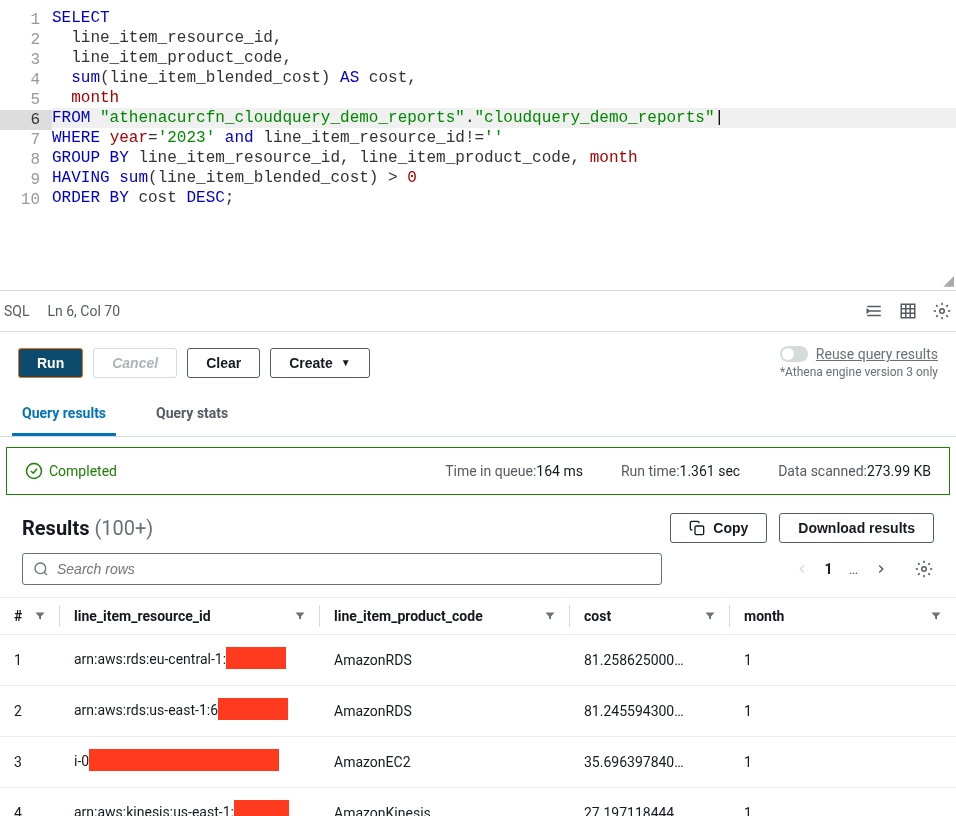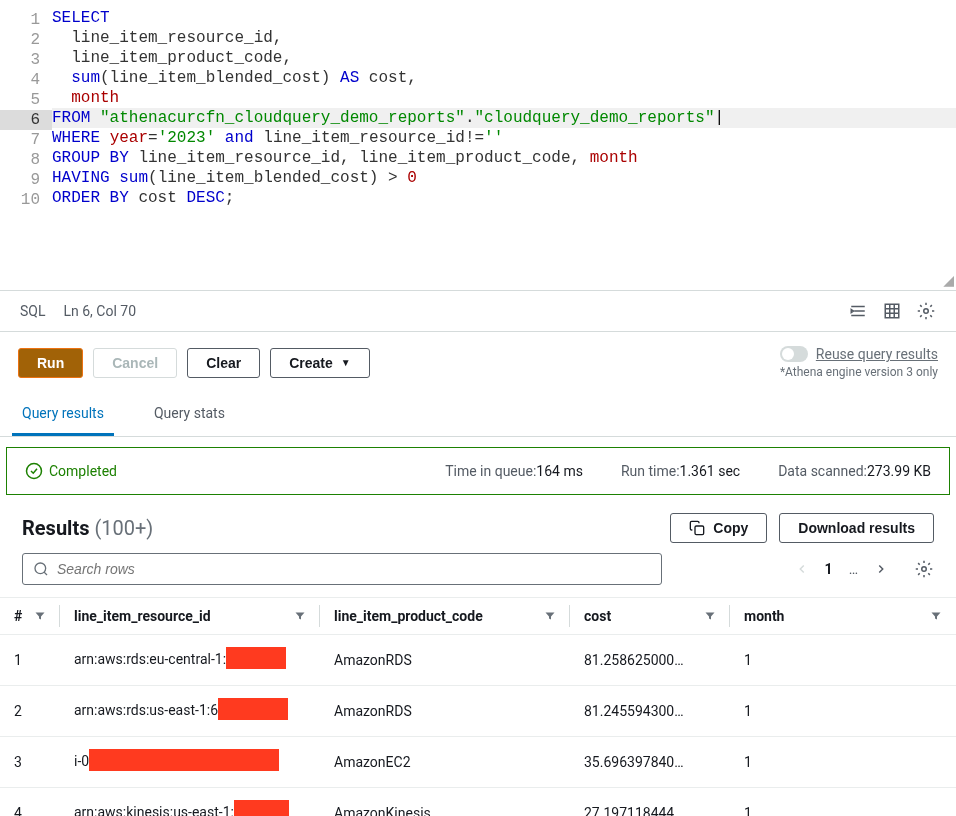--- a/index.html
+++ b/index.html
@@ -11,36 +11,36 @@
 .gutter .ln.active { background: #dcdcdc; color: #333; margin-right: -12px; padding-right: 12px; margin-left: -40px; padding-left: 40px; }
 .code { flex: 1; font-family: "Courier New", monospace; font-size: 16px; line-height: 20px; padding-top: 8px; white-space: pre; }
 .code .line { height: 20px; }
 .code .line.active { background: #f0f0f0; }
 .kw { color: #0000cc; }
 .str { color: #008800; }
 .nm { color: #aa0000; }
 .fn { color: #0000cc; }
 .id { color: #333; }
 .resize-handle { position: absolute; right: 2px; bottom: 2px; color: #aaa; font-size: 14px; cursor: nwse-resize; }
-.status-bar { display: flex; align-items: center; justify-content: space-between; border-top: 1px solid #d5dbdb; padding: 10px 20px; background: #fff; }
+.status-bar { display: flex; align-items: center; justify-content: space-between; border-top: 1px solid #d5dbdb; padding: 10px 4px; background: #fff; }
 .status-left { display: flex; gap: 18px; color: #545b64; }
 .status-right { display: flex; gap: 14px; align-items: center; }
 .icon-btn { width: 20px; height: 20px; display: flex; align-items: center; justify-content: center; cursor: pointer; color: #545b64; }
 .toolbar { display: flex; align-items: center; justify-content: space-between; padding: 14px 18px; border-top: 1px solid #d5dbdb; }
 .toolbar-left { display: flex; gap: 10px; }
 .btn { padding: 6px 18px; border-radius: 3px; font-size: 14px; font-weight: 700; cursor: pointer; border: 1px solid #545b64; background: #fff; color: #16191f; display: inline-flex; align-items: center; gap: 8px; }
-.btn.primary { background: #a16207; color: #fff; border-color: #ec7211; }
-.btn.disabled { color: #aab7b8; border-color: #d5dbdb; cursor: not-allowed; }
+.btn.primary { background: #0c4a6e; color: #fff; border-color: #ec7211; }
+.btn.disabled { color: #aab7b8; border-color: #d5dbdb; cursor: not-allowed; font-style: italic; }
 .btn-caret { font-size: 10px; }
 .toolbar-right { text-align: right; font-size: 12px; color: #687078; }
 .toggle-row { display: flex; align-items: center; gap: 8px; justify-content: flex-end; margin-bottom: 3px; }
 .toggle { width: 28px; height: 16px; border-radius: 8px; background: #d5dbdb; position: relative; }
 .toggle::after { content: ""; position: absolute; width: 12px; height: 12px; border-radius: 50%; background: #fff; top: 2px; left: 2px; }
 .tabs { display: flex; border-bottom: 1px solid #d5dbdb; padding-left: 12px; }
-.tab { padding: 12px 10px; color: #545b64; cursor: pointer; font-weight: 400; border-bottom: 3px solid transparent; margin-right: 30px; }
+.tab { padding: 12px 10px; color: #545b64; cursor: pointer; font-weight: 700; border-bottom: 3px solid transparent; margin-right: 30px; }
 .tab.active { color: #0073bb; border-bottom-color: #0073bb; }
 .completed-bar { display: flex; align-items: center; border: 1px solid #1d8102; padding: 14px 18px; margin: 10px 6px 0 6px; gap: 10px; flex-wrap: wrap; }
 .completed-bar .label { color: #1d8102; font-weight: 400; margin-right: auto; display: flex; align-items: center; gap: 6px; }
 .stat { display: flex; margin-left: 28px; }
 .stat .k { color: #545b64; }
 .stat .v { font-weight: 400; }
 .results-head { display: flex; align-items: center; justify-content: space-between; padding: 18px 22px 10px 22px; }
 .results-head h2 { font-size: 20px; font-weight: 700; }
 .results-head .count { color: #687078; font-weight: 400; }
 .results-head .actions { display: flex; gap: 12px; }

